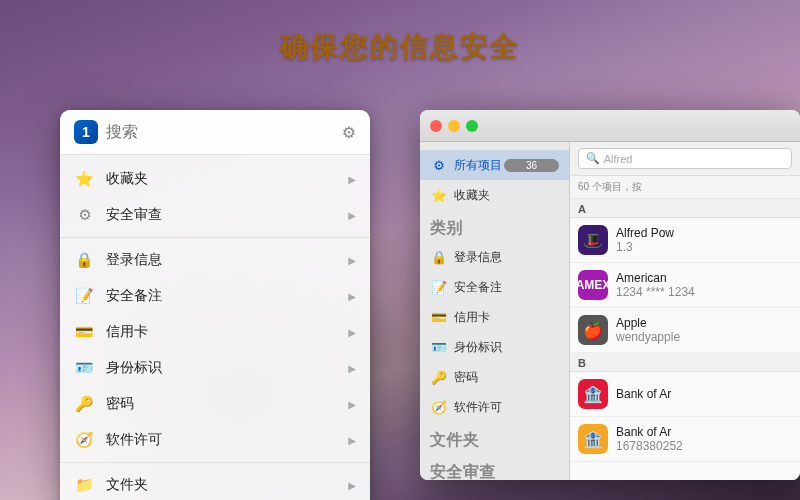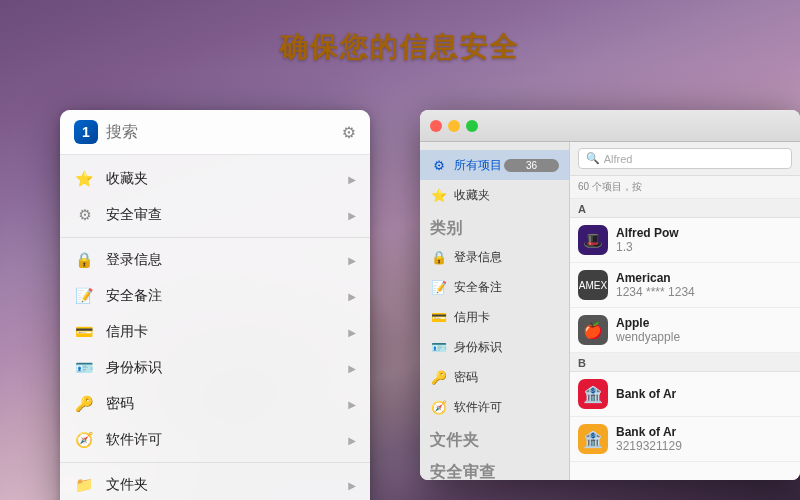--- a/index.html
+++ b/index.html
@@ -344,21 +344,21 @@
     }
 
     .list-item-info {
       margin-left: 8px;
       flex: 1;
       min-width: 0;
     }
 
     .list-item-name {
       font-size: 12px;
-      font-weight: 700;
+      font-weight: 400;
       color: #222;
       white-space: nowrap;
       overflow: hidden;
       text-overflow: ellipsis;
     }
 
     .list-item-sub {
       font-size: 12px;
       color: #888;
       white-space: nowrap;
@@ -508,21 +508,21 @@
       <div class="items-list" id="items-list">
       <div class="list-section-header">A</div>
           <div class="list-item">
       <div class="list-item-icon icon-alfred" style="background:#3a1a6e; color:white; font-size:16px; font-weight:normal;">🎩</div>
       <div class="list-item-info">
         <div class="list-item-name">Alfred Pow</div>
         <div class="list-item-sub">1.3</div>
       </div>
     </div>
           <div class="list-item">
-      <div class="list-item-icon icon-amex" style="background:#404040; color:white; font-size:10px; font-weight:normal;">AMEX</div>
+      <div class="list-item-icon icon-amex" style="background:#a21caf; color:white; font-size:12px; font-weight:bold;">AMEX</div>
       <div class="list-item-info">
         <div class="list-item-name">American</div>
         <div class="list-item-sub">1234 **** 1234</div>
       </div>
     </div>
           <div class="list-item">
       <div class="list-item-icon icon-apple" style="background:#555; color:white; font-size:16px; font-weight:normal;">🍎</div>
       <div class="list-item-info">
         <div class="list-item-name">Apple</div>
         <div class="list-item-sub">wendyapple</div>
@@ -532,19 +532,19 @@
           <div class="list-item">
       <div class="list-item-icon icon-bankofamerica" style="background:#e31837; color:white; font-size:16px; font-weight:normal;">🏦</div>
       <div class="list-item-info">
         <div class="list-item-name">Bank of Ar</div>
       </div>
     </div>
           <div class="list-item">
       <div class="list-item-icon icon-bankofar" style="background:#f5a623; color:white; font-size:16px; font-weight:normal;">🏦</div>
       <div class="list-item-info">
         <div class="list-item-name">Bank of Ar</div>
-        <div class="list-item-sub">3219321129</div>
+        <div class="list-item-sub">1678380252</div>
       </div>
     </div>
         </div>
     </div>
   </div>
 </div>
 
 </body></html>

